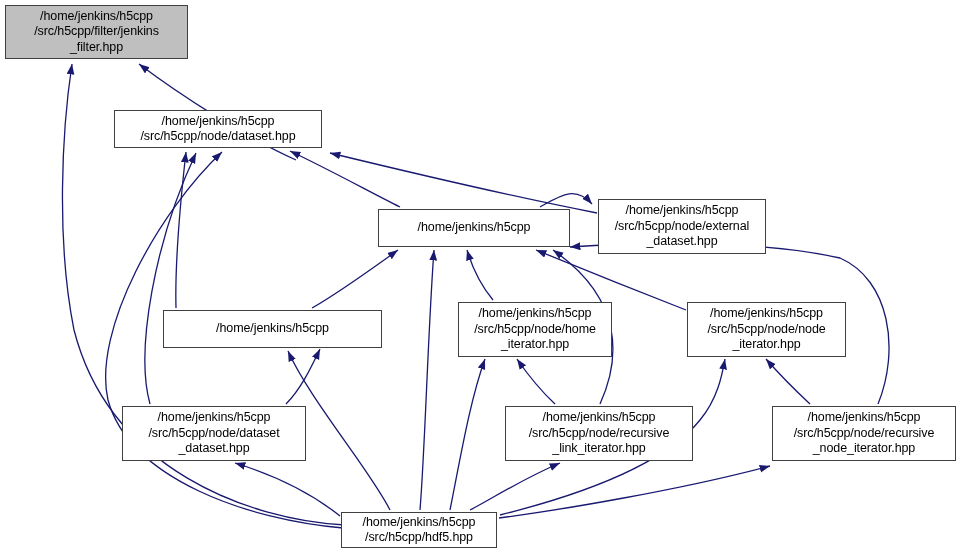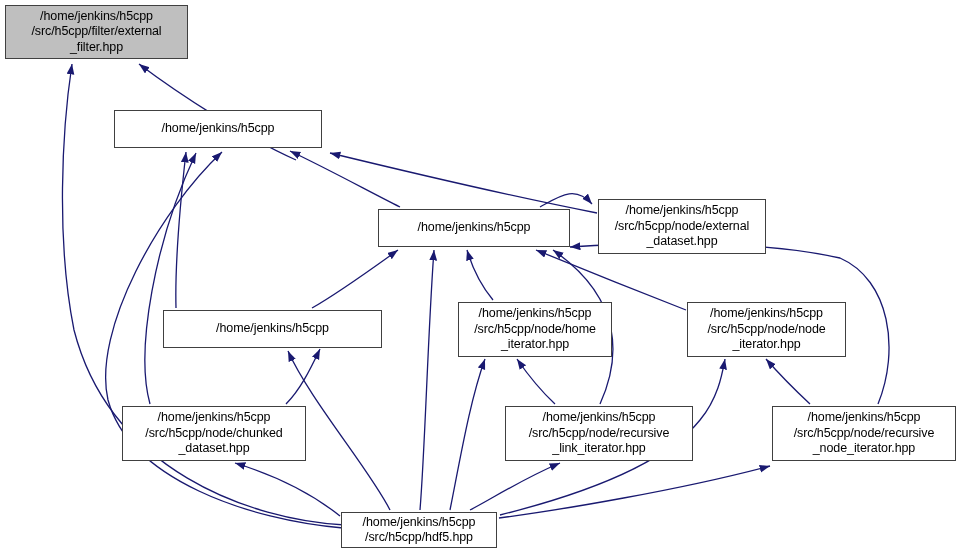--- a/index.html
+++ b/index.html
@@ -78,25 +78,25 @@
         <path d="M 555,404 C 540,390 528,375 517,359" fill="none" stroke="#191970" stroke-width="1.3" marker-end="url(#arrow)"></path>
         <path d="M 450,510 C 460,460 470,400 485,359" fill="none" stroke="#191970" stroke-width="1.3" marker-end="url(#arrow)"></path>
         <path d="M 810,404 C 795,390 780,375 766,359" fill="none" stroke="#191970" stroke-width="1.3" marker-end="url(#arrow)"></path>
         <path d="M 500,515 C 560,500 660,470 700,420 C 718,398 722,375 725,359" fill="none" stroke="#191970" stroke-width="1.3" marker-end="url(#arrow)"></path>
         <path d="M 340,516 C 320,500 290,480 235,463" fill="none" stroke="#191970" stroke-width="1.3" marker-end="url(#arrow)"></path>
         <path d="M 470,510 C 490,500 520,480 560,463" fill="none" stroke="#191970" stroke-width="1.3" marker-end="url(#arrow)"></path>
         <path d="M 499,518 C 560,510 680,490 770,466" fill="none" stroke="#191970" stroke-width="1.3" marker-end="url(#arrow)"></path>
       </g>
   </svg>
   <div id="nodes-layer">
-      <div class="node highlight" style="left: 5px; top: 5px; width: 183px; height: 54px;"><span class="nline">/home/jenkins/h5cpp</span><span class="nline">/src/h5cpp/filter/external</span><span class="nline">_filter.hpp</span></div>
-      <div class="node" style="left: 114px; top: 110px; width: 208px; height: 38px;"><span class="nline">/home/jenkins/h5cpp</span></div>
+      <div class="node highlight" style="left: 5px; top: 5px; width: 183px; height: 54px;"><span class="nline">/home/jenkins/h5cpp</span><span class="nline">/src/h5cpp/filter/jenkins</span><span class="nline">_filter.hpp</span></div>
+      <div class="node" style="left: 114px; top: 110px; width: 208px; height: 38px;"><span class="nline">/home/jenkins/h5cpp</span><span class="nline">/src/h5cpp/node/dataset.hpp</span></div>
       <div class="node" style="left: 378px; top: 209px; width: 192px; height: 38px;"><span class="nline">/home/jenkins/h5cpp</span></div>
       <div class="node" style="left: 598px; top: 199px; width: 168px; height: 55px;"><span class="nline">/home/jenkins/h5cpp</span><span class="nline">/src/h5cpp/node/external</span><span class="nline">_dataset.hpp</span></div>
       <div class="node" style="left: 163px; top: 310px; width: 219px; height: 38px;"><span class="nline">/home/jenkins/h5cpp</span></div>
       <div class="node" style="left: 458px; top: 302px; width: 154px; height: 55px;"><span class="nline">/home/jenkins/h5cpp</span><span class="nline">/src/h5cpp/node/home</span><span class="nline">_iterator.hpp</span></div>
       <div class="node" style="left: 687px; top: 302px; width: 159px; height: 55px;"><span class="nline">/home/jenkins/h5cpp</span><span class="nline">/src/h5cpp/node/node</span><span class="nline">_iterator.hpp</span></div>
-      <div class="node" style="left: 122px; top: 406px; width: 184px; height: 55px;"><span class="nline">/home/jenkins/h5cpp</span><span class="nline">/src/h5cpp/node/chunked</span><span class="nline">_dataset.hpp</span></div>
+      <div class="node" style="left: 122px; top: 406px; width: 184px; height: 55px;"><span class="nline">/home/jenkins/h5cpp</span><span class="nline">/src/h5cpp/node/dataset</span><span class="nline">_dataset.hpp</span></div>
       <div class="node" style="left: 505px; top: 406px; width: 188px; height: 55px;"><span class="nline">/home/jenkins/h5cpp</span><span class="nline">/src/h5cpp/node/recursive</span><span class="nline">_link_iterator.hpp</span></div>
       <div class="node" style="left: 772px; top: 406px; width: 184px; height: 55px;"><span class="nline">/home/jenkins/h5cpp</span><span class="nline">/src/h5cpp/node/recursive</span><span class="nline">_node_iterator.hpp</span></div>
       <div class="node" style="left: 341px; top: 512px; width: 156px; height: 36px;"><span class="nline">/home/jenkins/h5cpp</span><span class="nline">/src/h5cpp/hdf5.hpp</span></div>
     </div>
 </div>
 
 </body></html>

